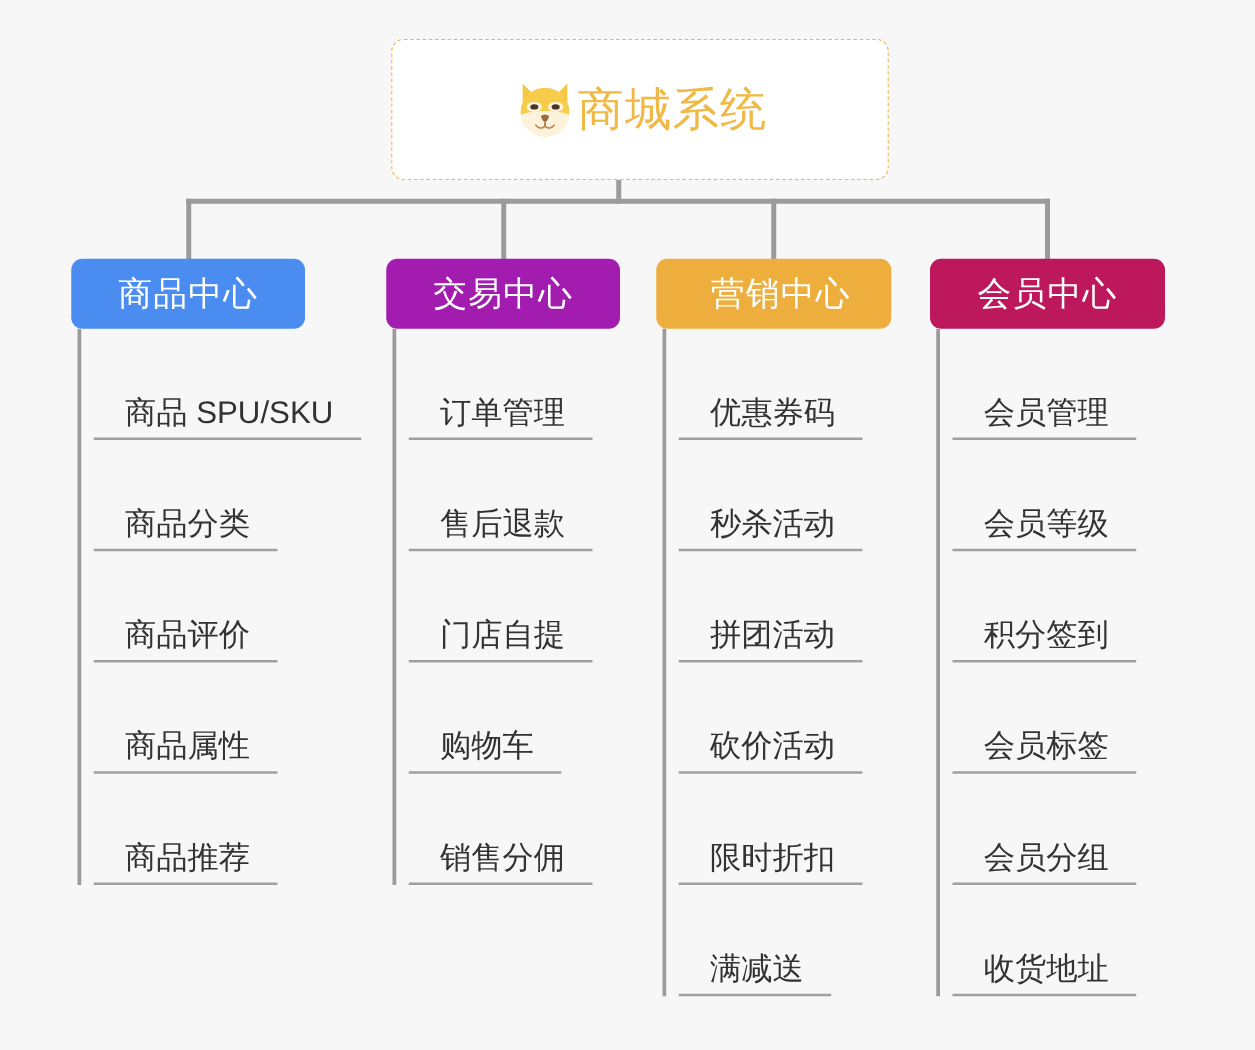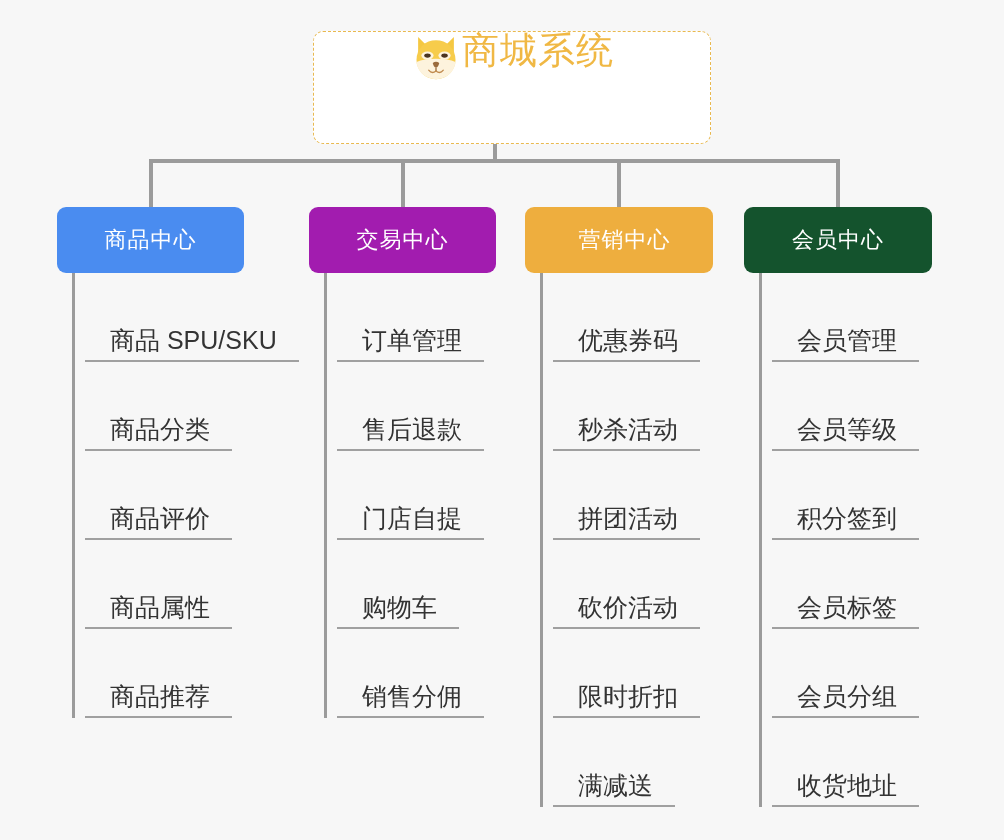--- a/index.html
+++ b/index.html
@@ -23,20 +23,21 @@
   .root-node {
     position: absolute;
     left: 313px;
     top: 31px;
     width: 398px;
     height: 113px;
     background: #ffffff;
     border: 1px dashed #e9b94f;
     border-radius: 10px;
     display: flex;
+    align-items: center;
     justify-content: center;
   }
   .root-icon {
     width: 52px;
     height: 52px;
     flex: 0 0 52px;
     display: block;
   }
   .root-title {
     font-size: 37px;
@@ -80,38 +81,38 @@
     position: absolute;
     top: 207px;
   }
   .branch.b1 { left: 57px; }
   .branch.b2 { left: 309px; }
   .branch.b3 { left: 525px; }
   .branch.b4 { left: 744px; }
 
   .branch-header {
     width: 187px;
-    height: 66px;
+    height: 56px;
     border-radius: 9px;
     display: flex;
     align-items: center;
     justify-content: center;
     color: #ffffff;
-    font-size: 22px;
+    font-size: 27px;
     letter-spacing: 1px;
     line-height: 1;
     white-space: nowrap;
   }
   .branch.b3 .branch-header { width: 188px; padding-left: 11px; }
   .branch.b4 .branch-header { width: 188px; }
 
   
   .leaf-list {
     position: relative;
-    margin-left: 15px;
+    margin-left: 5px;
     padding-left: 0;
     border-left: 3px solid #9b9b9b;
     width: 210px;
   }
   .branch.b2 .leaf-list,
   .branch.b3 .leaf-list,
   .branch.b4 .leaf-list { width: 200px; }
 
   .leaf {
     height: 89px;
@@ -226,21 +227,21 @@
       <div class="leaf">
           <span class="leaf-inner">限时折扣</span>
         </div>
       <div class="leaf">
           <span class="leaf-inner">满减送</span>
         </div>
     </div>
   </div>
 
   <div class="branch b4">
-    <div class="branch-header" style="background:#14532d">
+    <div class="branch-header" style="background:#be185d">
       <span>会员中心</span>
     </div>
     <div class="leaf-list">
       <div class="leaf">
           <span class="leaf-inner">会员管理</span>
         </div>
       <div class="leaf">
           <span class="leaf-inner">会员等级</span>
         </div>
       <div class="leaf">

